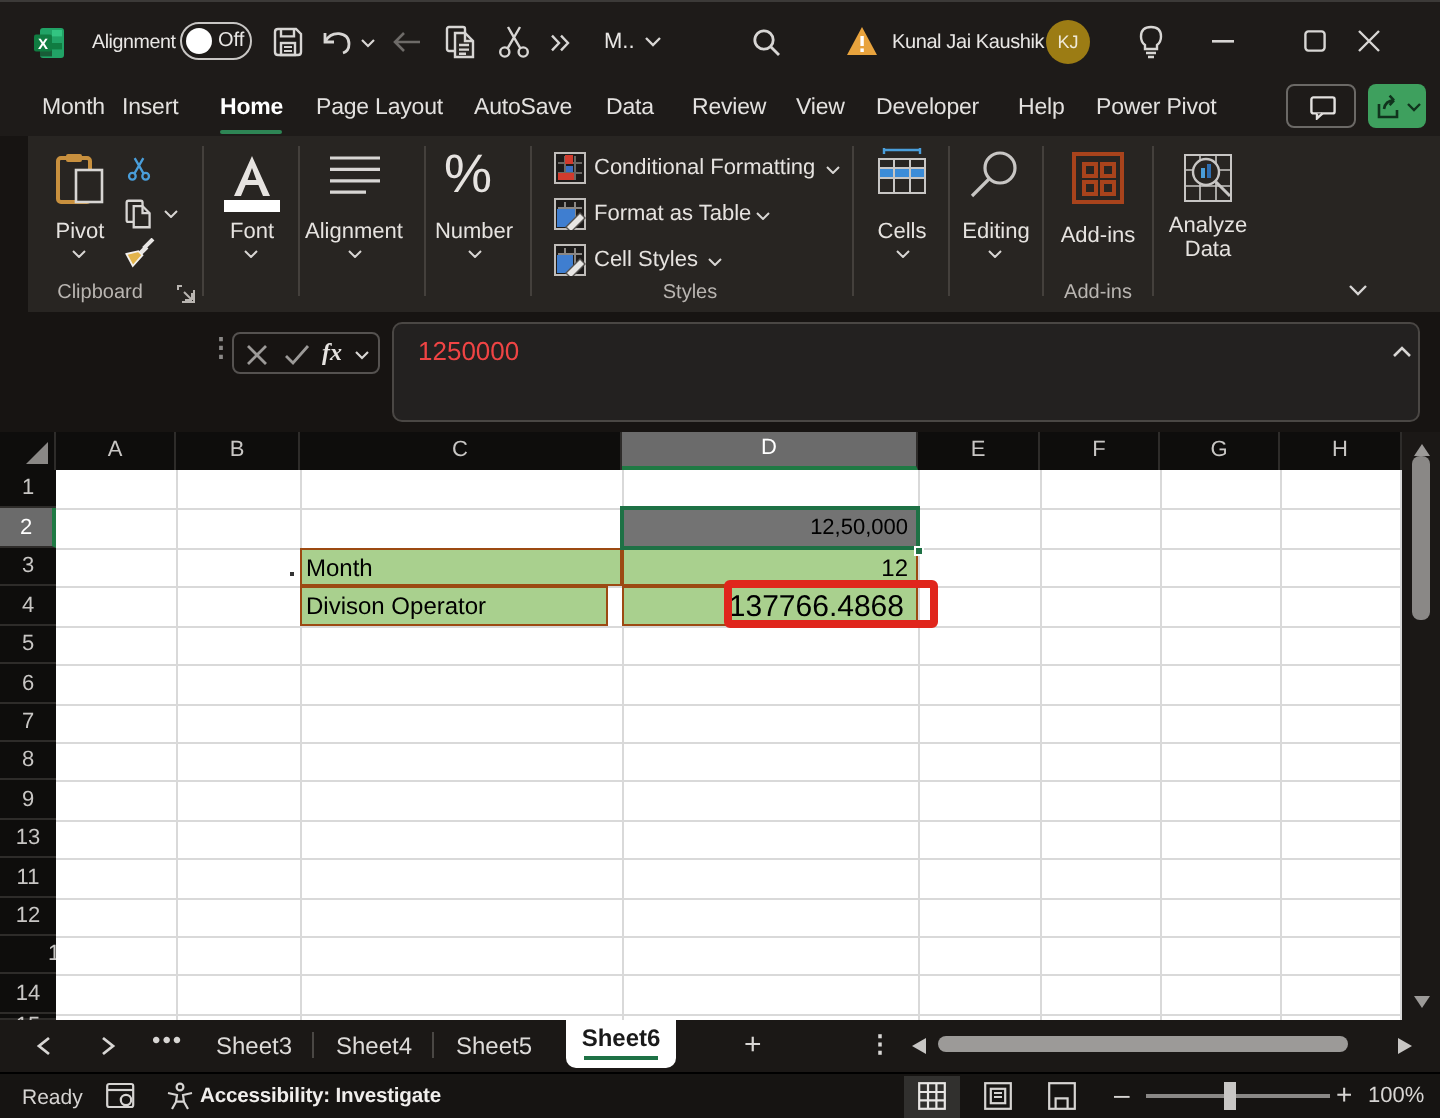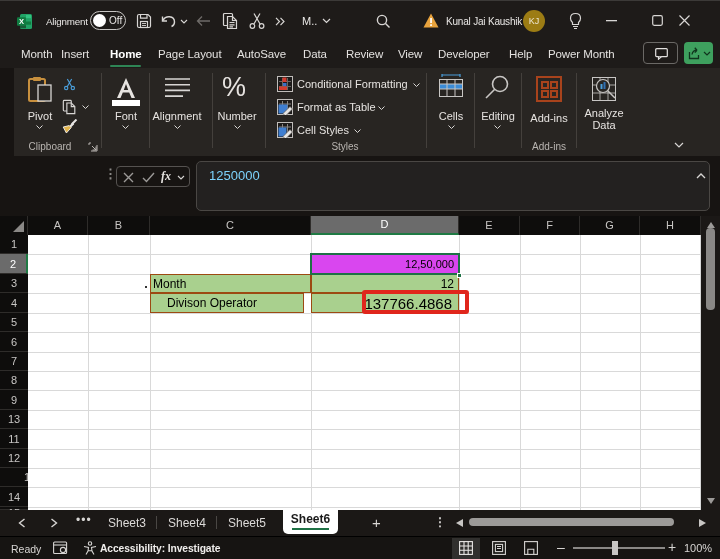--- a/index.html
+++ b/index.html
@@ -128,21 +128,21 @@
   <span class="mtab" style="left:61px;">Insert</span>
   <span class="mtab" style="left:110px;color:#fff;font-weight:bold;">Home</span>
   <div class="abs" style="left:110px;top:25px;width:31px;height:2px;background:#2e8555;border-radius:1px;"></div>
   <span class="mtab" style="left:158px;">Page Layout</span>
   <span class="mtab" style="left:237px;">AutoSave</span>
   <span class="mtab" style="left:303px;">Data</span>
   <span class="mtab" style="left:346px;text-align:center;">Review</span>
   <span class="mtab" style="left:398px;">View</span>
   <span class="mtab" style="left:438px;">Developer</span>
   <span class="mtab" style="left:509px;">Help</span>
-  <span class="mtab" style="left:548px;">Power Month</span>
+  <span class="mtab" style="left:548px;">Power Pivot</span>
   <div class="abs" style="left:643px;top:2px;width:35px;height:22px;border:1px solid #6b6966;border-radius:4px;">
     <svg class="abs" style="left:11px;top:5px" width="13" height="12" viewBox="0 0 13 12" fill="none" stroke="#e3e1df" stroke-width="1.2">
       <rect x="0.7" y="0.7" width="11.6" height="8" rx="1"></rect>
       <path d="M3.5 8.7 L3.5 11.2 L6.3 8.7" fill="#1e1b19"></path>
     </svg>
   </div>
   <div class="abs" style="left:684px;top:2px;width:29px;height:22px;background:#3ea05e;border-radius:4px;">
     <svg class="abs" style="left:4px;top:4px" width="14" height="14" viewBox="0 0 14 14" fill="none" stroke="#10331d" stroke-width="1.3">
       <path d="M1.5 6 L1.5 12.5 L10.5 12.5 L10.5 9"></path>
       <path d="M4 8.5 Q4.7 4.3 9 4.2 M9 4.2 L6.8 1.8 M9 4.2 L6.8 6.6"></path>
@@ -309,21 +309,21 @@
     <svg class="abs" style="left:25px;top:5px" width="13" height="11" viewBox="0 0 13 11" stroke="#9c9a98" stroke-width="1.4" fill="none">
         <path d="M1 6 L4.5 9.5 L12 1"></path>
       </svg>
     <span class="abs" style="left:44px;top:2px;color:#e6e3e0;font-size:12px;font-style:italic;font-family:'Liberation Serif',serif;font-weight:bold;">fx</span>
     <svg class="abs" style="left:60px;top:8px" width="8" height="5" viewBox="0 0 8 5" fill="none" stroke="#d8d6d4" stroke-width="1.1">
         <path d="M1 1 L4 4 L7 1"></path>
       </svg>
   </div>
 
   <div class="abs" style="left:196px;top:5px;width:514px;height:50px;background:#232120;border:1px solid #4a4744;border-radius:5px;">
-    <span class="abs" style="left:12px;top:6px;color:#7dd3fc;font-size:13px;">1250000</span>
+    <span class="abs" style="left:12px;top:6px;color:#ef4444;font-size:13px;">1250000</span>
     <svg class="abs" style="left:499px;top:11px" width="10" height="6" viewBox="0 0 10 6" fill="none" stroke="#d8d6d4" stroke-width="1.3">
         <path d="M1 5 L5 1 L9 5"></path>
       </svg>
   </div>
 </div>
 <div class="abs" id="grid">
 
   <div id="colhdr">
     <div class="abs" style="left:0;top:0;width:28px;height:19px;border-right:1px solid #2e2c2a;">
       <svg class="abs" style="left:13px;top:5px" width="11" height="11" viewBox="0 0 11 11">
@@ -373,24 +373,24 @@
     <div class="hline" style="top:117px;"></div>
     <div class="hline" style="top:136px;"></div>
     <div class="hline" style="top:155px;"></div>
     <div class="hline" style="top:175px;"></div>
     <div class="hline" style="top:194px;"></div>
     <div class="hline" style="top:214px;"></div>
     <div class="hline" style="top:233px;"></div>
     <div class="hline" style="top:252px;"></div>
     <div class="hline" style="top:272px;"></div>
 
-    <div class="cell" style="left:283px;top:19px;width:148px;height:20px;background:#d946ef;border:1px solid #9c4a12;line-height:19px;text-align:right;padding-right:4px;font-size:11px;">12,50,000</div>
+    <div class="cell" style="left:283px;top:19px;width:148px;height:20px;background:#737373;border:1px solid #9c4a12;line-height:19px;text-align:right;padding-right:4px;font-size:11px;">12,50,000</div>
     <div class="cell" style="left:122px;top:39px;width:161px;height:19px;background:#a9d08e;border:1px solid #9c4a12;line-height:18px;padding-left:2px;">Month</div>
     <div class="cell" style="left:283px;top:39px;width:148px;height:19px;background:#a9d08e;border:1px solid #9c4a12;line-height:18px;text-align:right;padding-right:4px;">12</div>
-    <div class="cell" style="left:122px;top:58px;width:154px;height:20px;background:#a9d08e;border:1px solid #9c4a12;line-height:19px;padding-left:16px;">Divison Operator</div>
+    <div class="cell" style="left:122px;top:58px;width:154px;height:20px;background:#a9d08e;border:1px solid #9c4a12;line-height:19px;padding-left:2px;">Divison Operator</div>
     <div class="cell" style="left:283px;top:58px;width:148px;height:20px;background:#a9d08e;border:1px solid #9c4a12;line-height:19px;text-align:right;padding-right:6px;font-size:15px;">137766.4868</div>
 
     <div class="abs" style="left:282px;top:18px;width:150px;height:22px;border:2px solid #1e7145;"></div>
     <div class="abs" style="left:429px;top:38px;width:5px;height:5px;background:#1e7145;border:1px solid #fff;"></div>
     <div class="abs" style="left:117px;top:51px;width:2px;height:2px;background:#333;"></div>
 
     <div class="abs" style="left:334px;top:55px;width:107px;height:24px;border:4px solid #e0261c;border-radius:3px;"></div>
   </div>
 
   <div class="abs" style="left:701px;top:0;width:19px;height:294px;background:#1b1816;">

